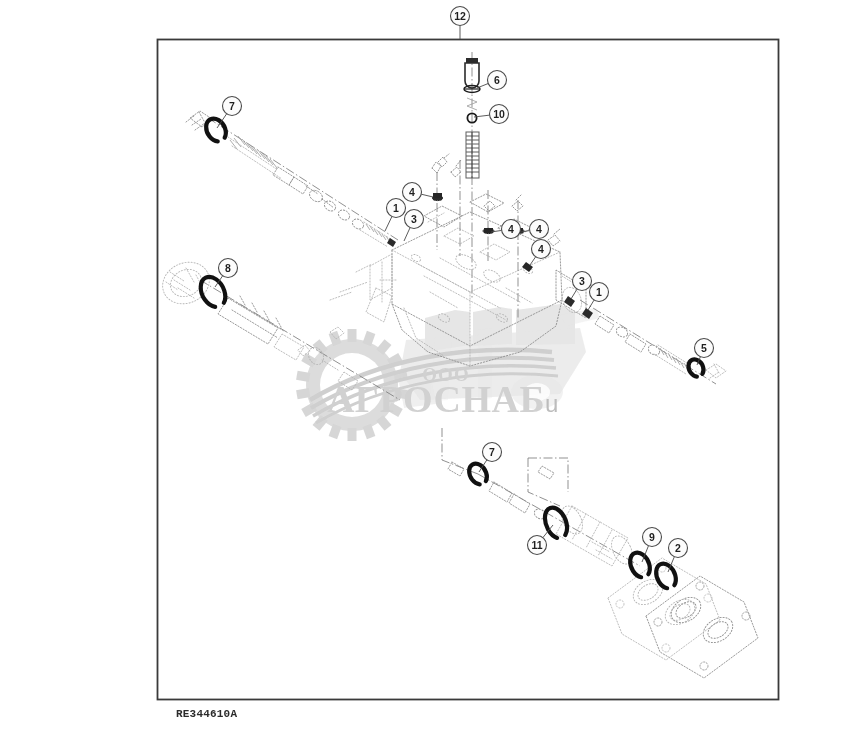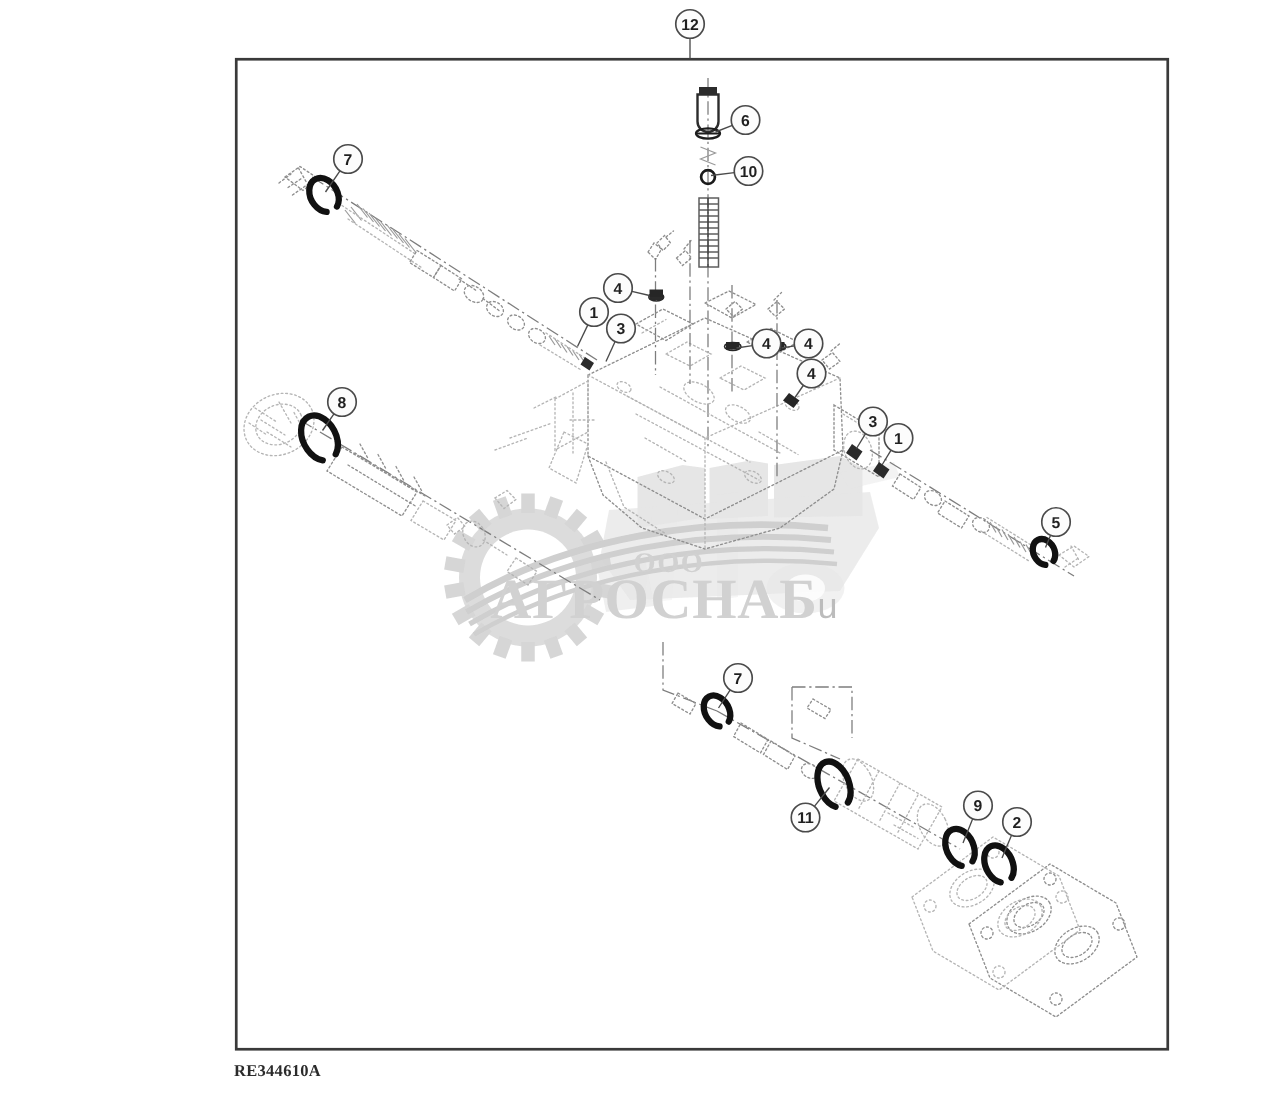--- a/index.html
+++ b/index.html
@@ -21,27 +21,27 @@
     height: 731px;
   }
   #diagram-svg {
     position: absolute;
     left: 0; top: 0;
     width: 841px;
     height: 731px;
   }
   .partnum {
     position: absolute;
-    left: 156px;
+    left: 176px;
     top: 708px;
     font-size: 11px;
     font-weight: bold;
     color: #2b2b2b;
     letter-spacing: 0.2px;
-    font-family: Liberation Serif, serif;
+    font-family: Liberation Mono, monospace;
     white-space: nowrap;
   }
 </style>
 </head>
 <body>
 
 <div id="stage">
 
   <svg id="diagram-svg" viewBox="0 0 841 731">
     <defs>

